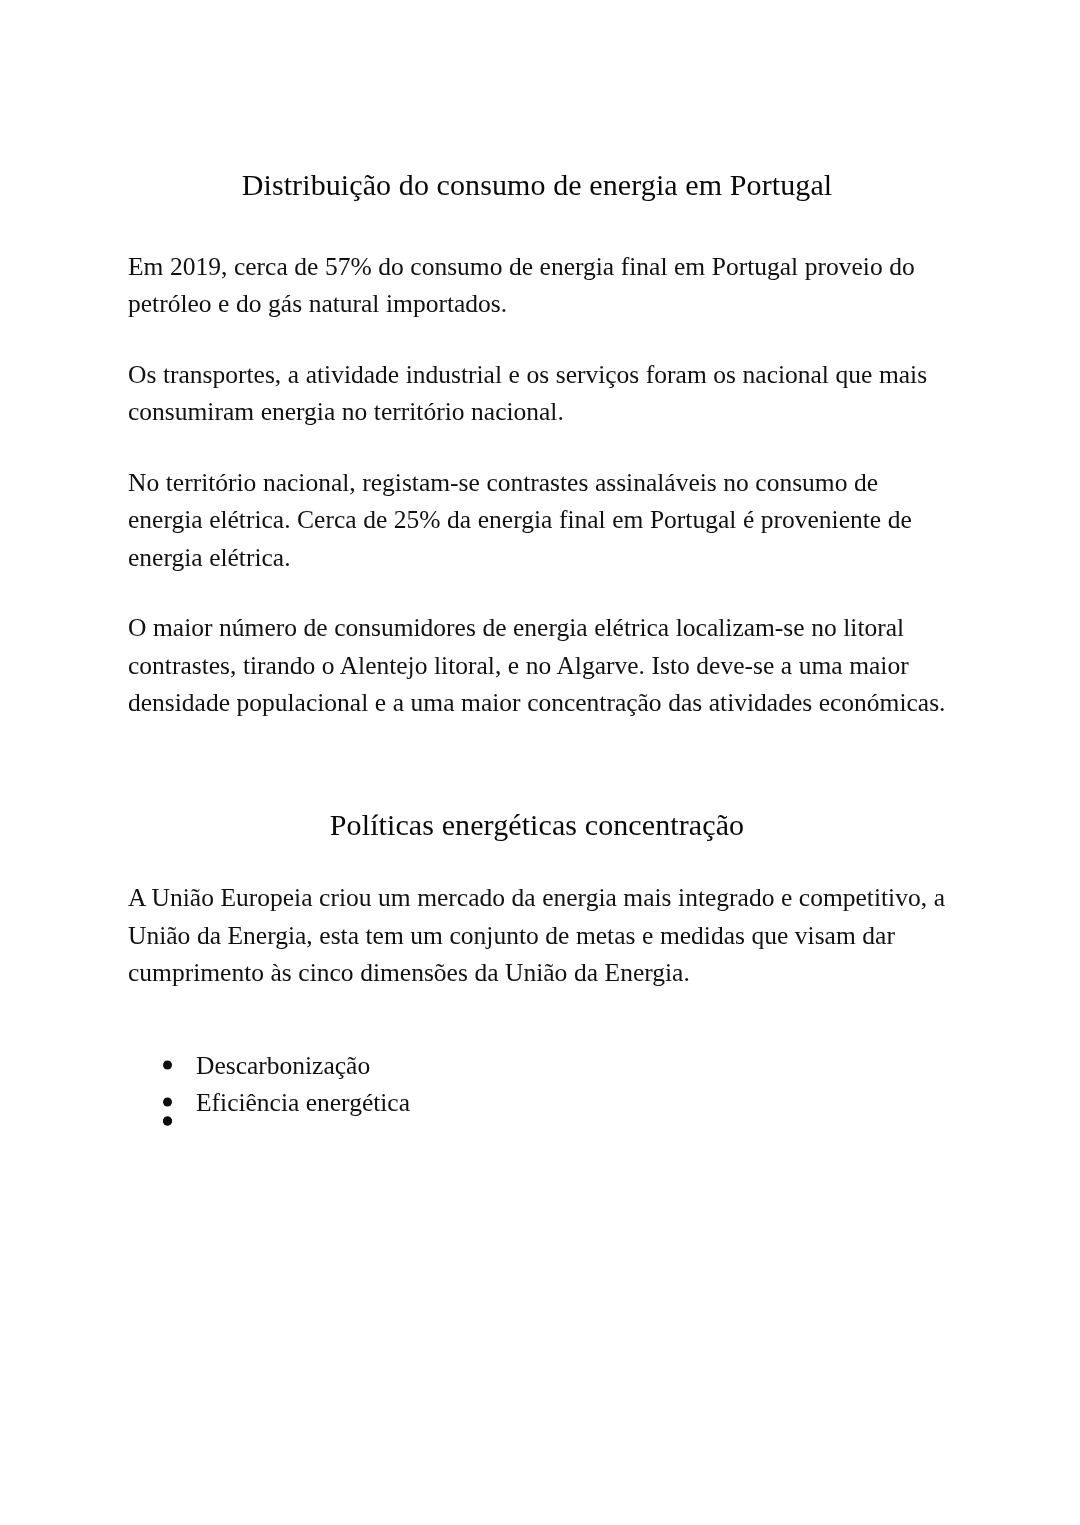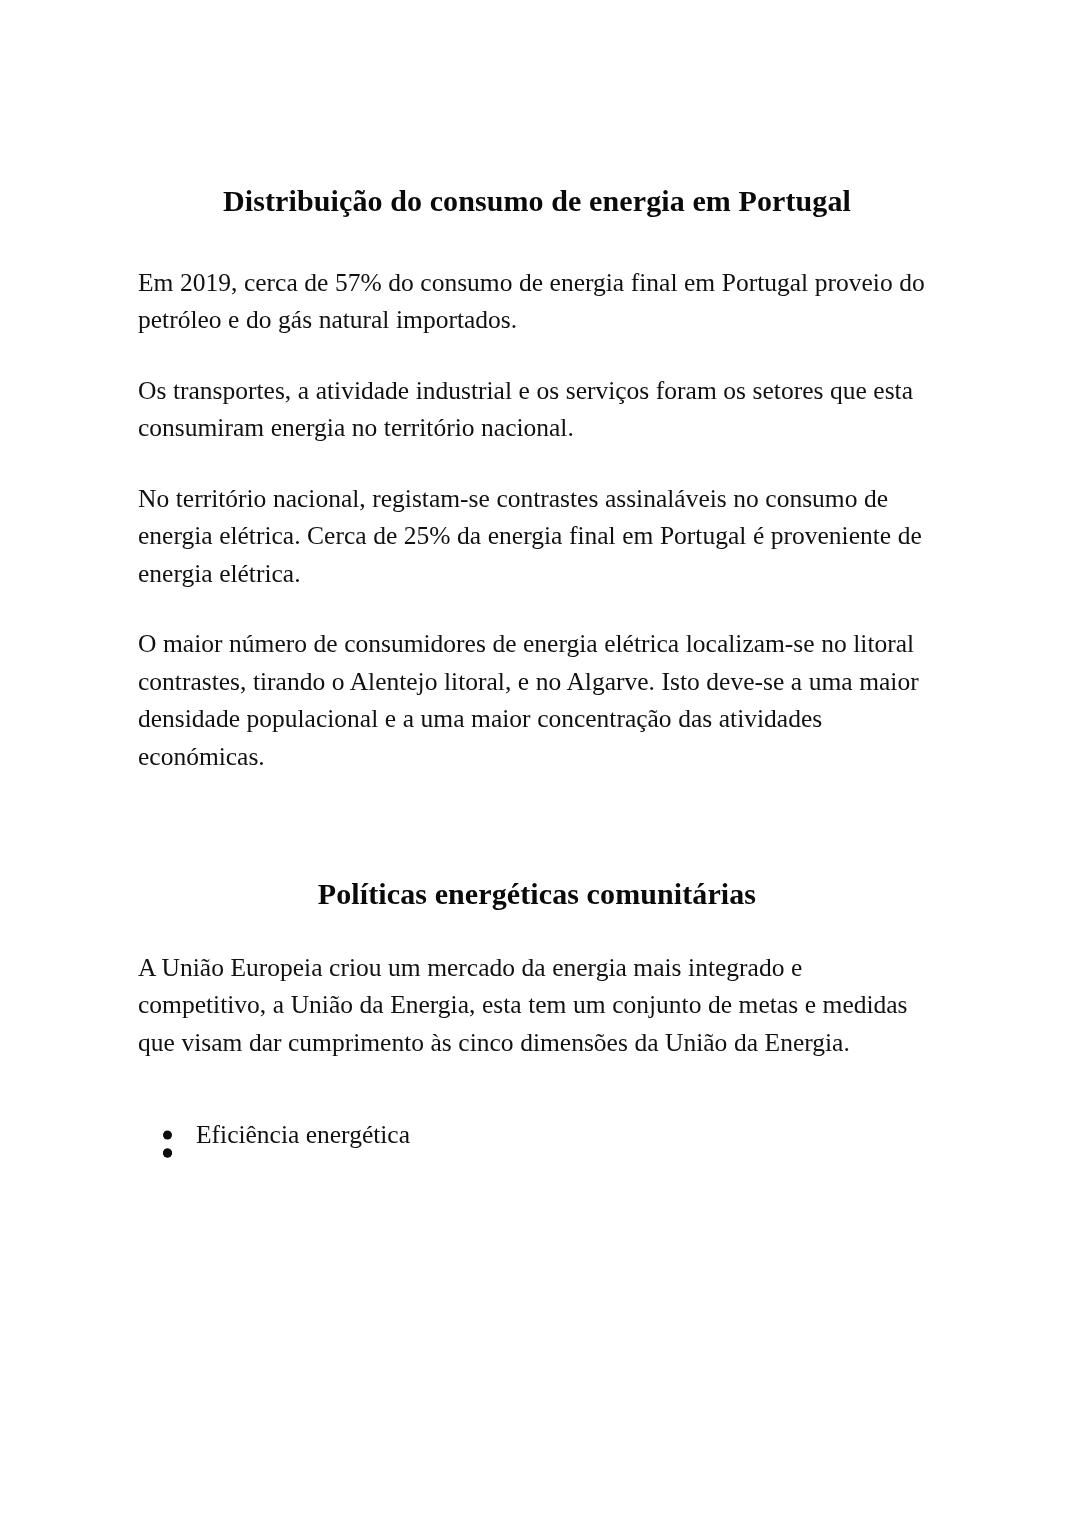--- a/index.html
+++ b/index.html
@@ -29,36 +29,36 @@
   .content {
     position: absolute;
     left: 128px;
     top: 0;
     width: 818px;
   }
 
   
   .doc-heading {
     font-size: 30px;
-    font-weight: bold;
+    font-weight: normal;
     text-align: center;
     line-height: 1.25;
     letter-spacing: 0.1px;
-    margin: 16px;
+    margin: 0;
     color: #0a0a0a;
   }
   .heading-1 { padding-top: 166px; }
   .heading-2 { padding-top: 84px; }
 
   
   .para {
     font-size: 25.5px;
     line-height: 37.5px;
     text-align: left;
-    margin: 10px;
+    margin: 0;
     color: #111111;
     word-spacing: 0.2px;
   }
   .para.gap-first { margin-top: 44px; }
   .para.gap { margin-top: 33px; }
   .para.gap-after-h2 { margin-top: 36px; }
 
   
   .bullet-list {
     list-style: none;
@@ -88,31 +88,35 @@
 </head>
 <body>
 
 <div class="page">
   <div class="content">
 
     <h1 class="doc-heading heading-1">Distribuição do consumo de energia em Portugal</h1>
 
     <p class="para gap-first">Em 2019, cerca de 57% do consumo de energia final em Portugal proveio do petróleo e do gás natural importados.</p>
 
-    <p class="para gap">Os transportes, a atividade industrial e os serviços foram os setores que esta consumiram energia no território nacional.</p>
+    <p class="para gap">Os transportes, a atividade industrial e os serviços foram os nacional que mais consumiram energia no território nacional.</p>
 
     <p class="para gap">No território nacional, registam-se contrastes assinaláveis no consumo de energia elétrica. Cerca de 25% da energia final em Portugal é proveniente de energia elétrica.</p>
 
     <p class="para gap">O maior número de consumidores de energia elétrica localizam-se no litoral contrastes, tirando o Alentejo litoral, e no Algarve. Isto deve-se a uma maior densidade populacional e a uma maior concentração das atividades económicas.</p>
 
-    <h2 class="doc-heading heading-2">Políticas energéticas comunitárias</h2>
+    <h2 class="doc-heading heading-2">Políticas energéticas concentração</h2>
 
     <p class="para gap-after-h2">A União Europeia criou um mercado da energia mais integrado e competitivo, a União da Energia, esta tem um conjunto de metas e medidas que visam dar cumprimento às cinco dimensões da União da Energia.</p>
 
     <ul class="bullet-list">
+      <li class="bullet-item">
+        <span class="bullet-marker"></span>
+        <span>Descarbonização</span>
+      </li>
       <li class="bullet-item">
         <span class="bullet-marker"></span>
         <span>Eficiência energética</span>
       </li>
       <li class="bullet-item">
         <span class="bullet-marker"></span>
       </li>
       <li class="bullet-item">
         <span class="bullet-marker"></span>
       </li>

